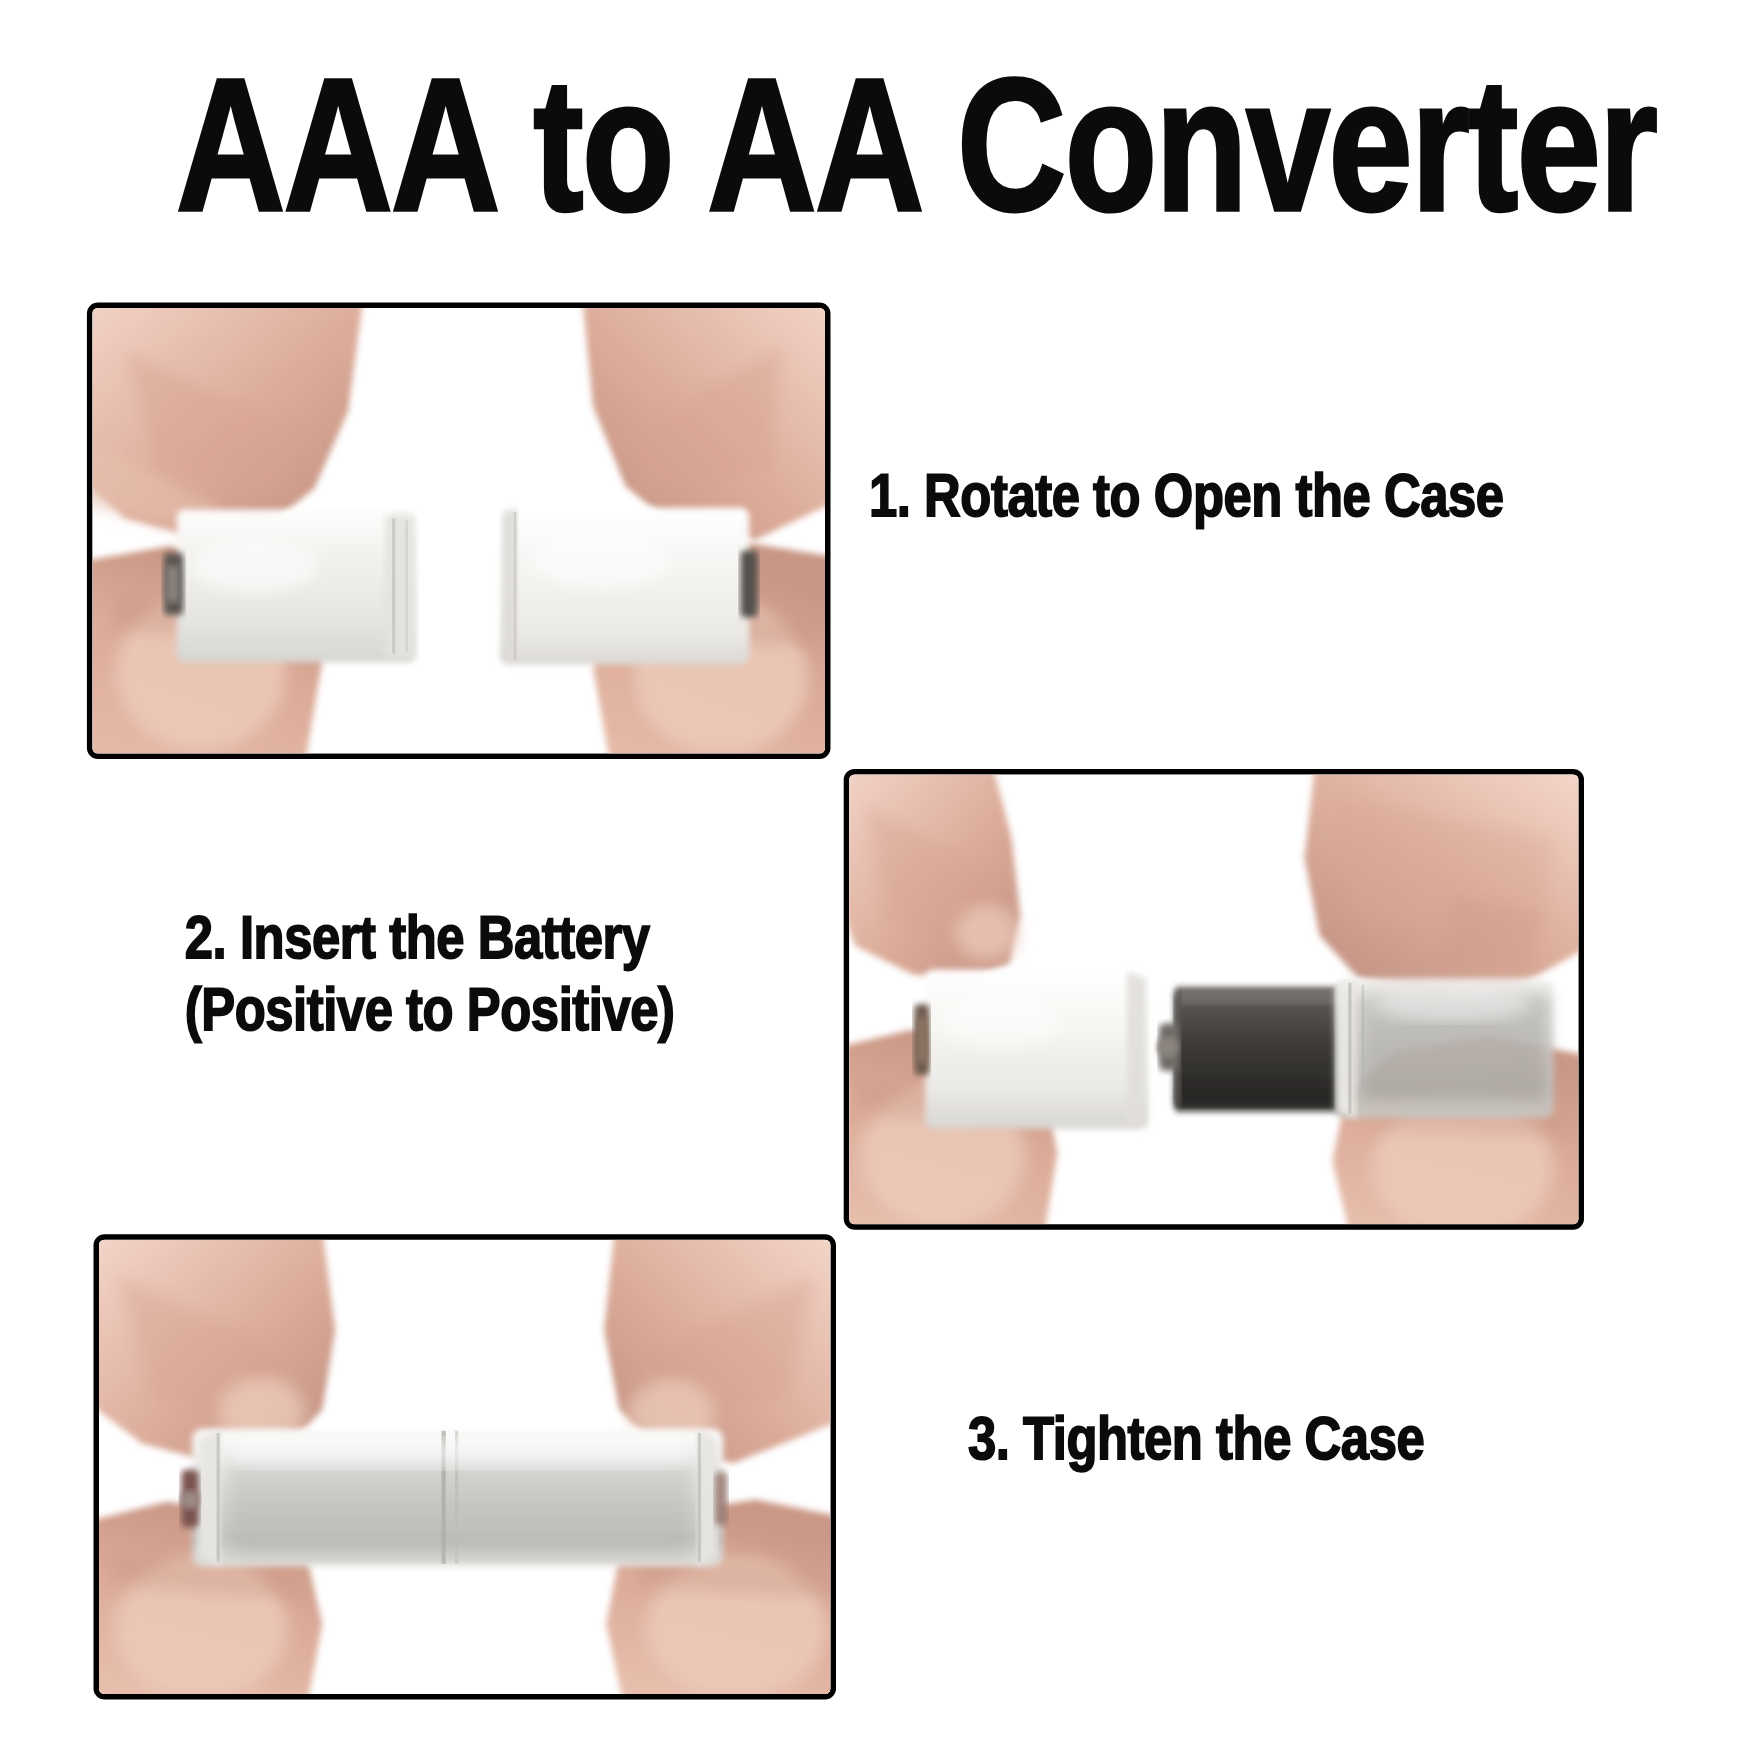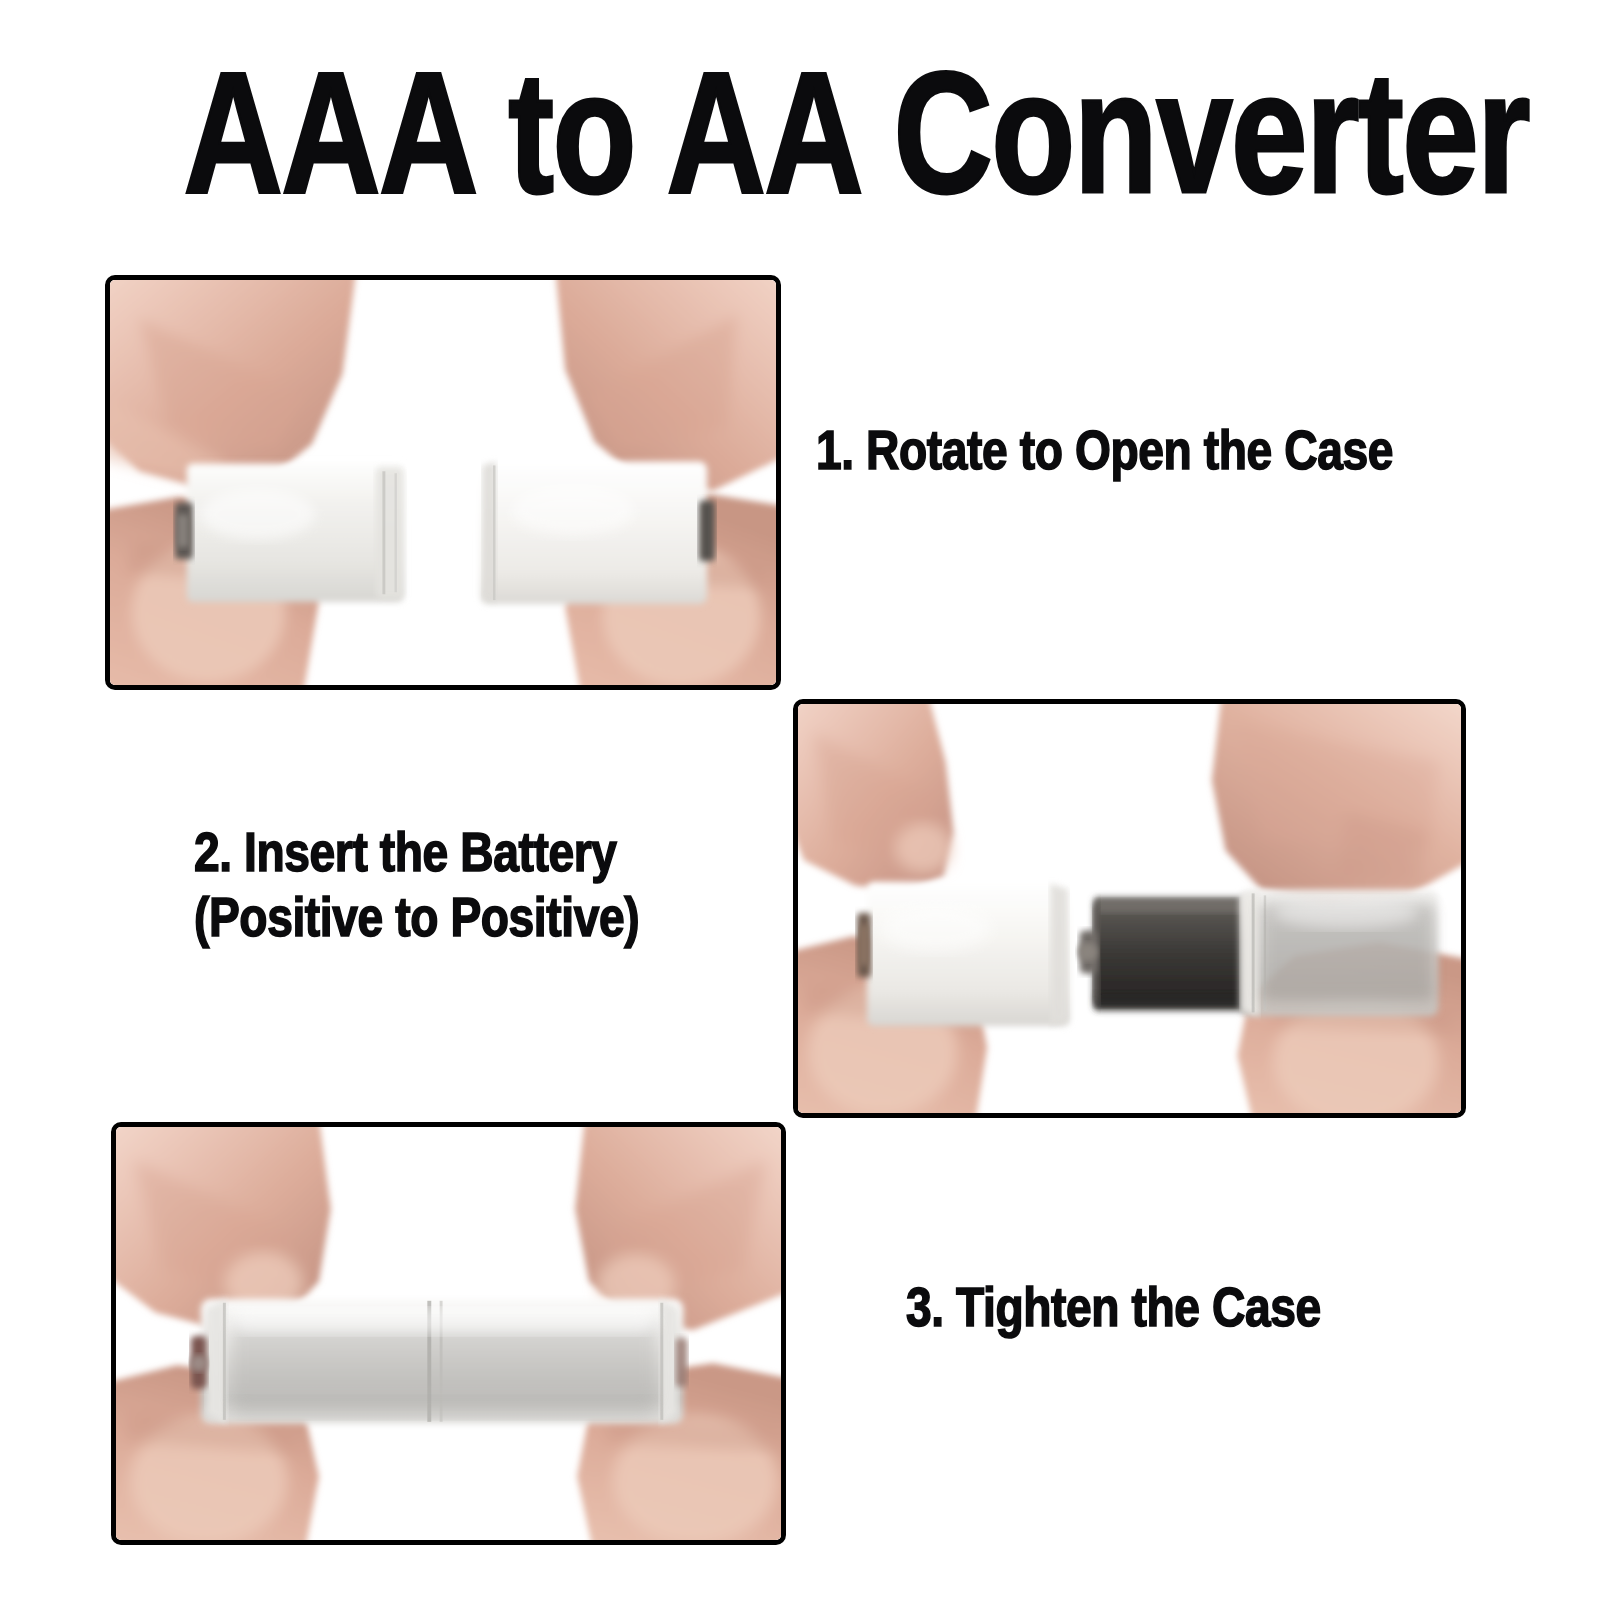--- a/index.html
+++ b/index.html
@@ -4,21 +4,21 @@
 <style>
   html,body{margin:0;padding:0;}
   body{
     width:1600px;height:1600px;
     background:#ffffff;
     font-family:"Liberation Sans", sans-serif;
     overflow:hidden;
     position:relative;
   }
 
-  .page{position:absolute;inset:0;background:#fff;margin-left:26px;}
+  .page{position:absolute;inset:0;background:#fff;}
 
   
   .title{
     position:absolute;
     left:0; right:0; top:46px;
     text-align:center;
     color:#0b0b0d;
     font-family:"Liberation Sans", sans-serif;
     font-weight:bold;
     font-size:172px;

